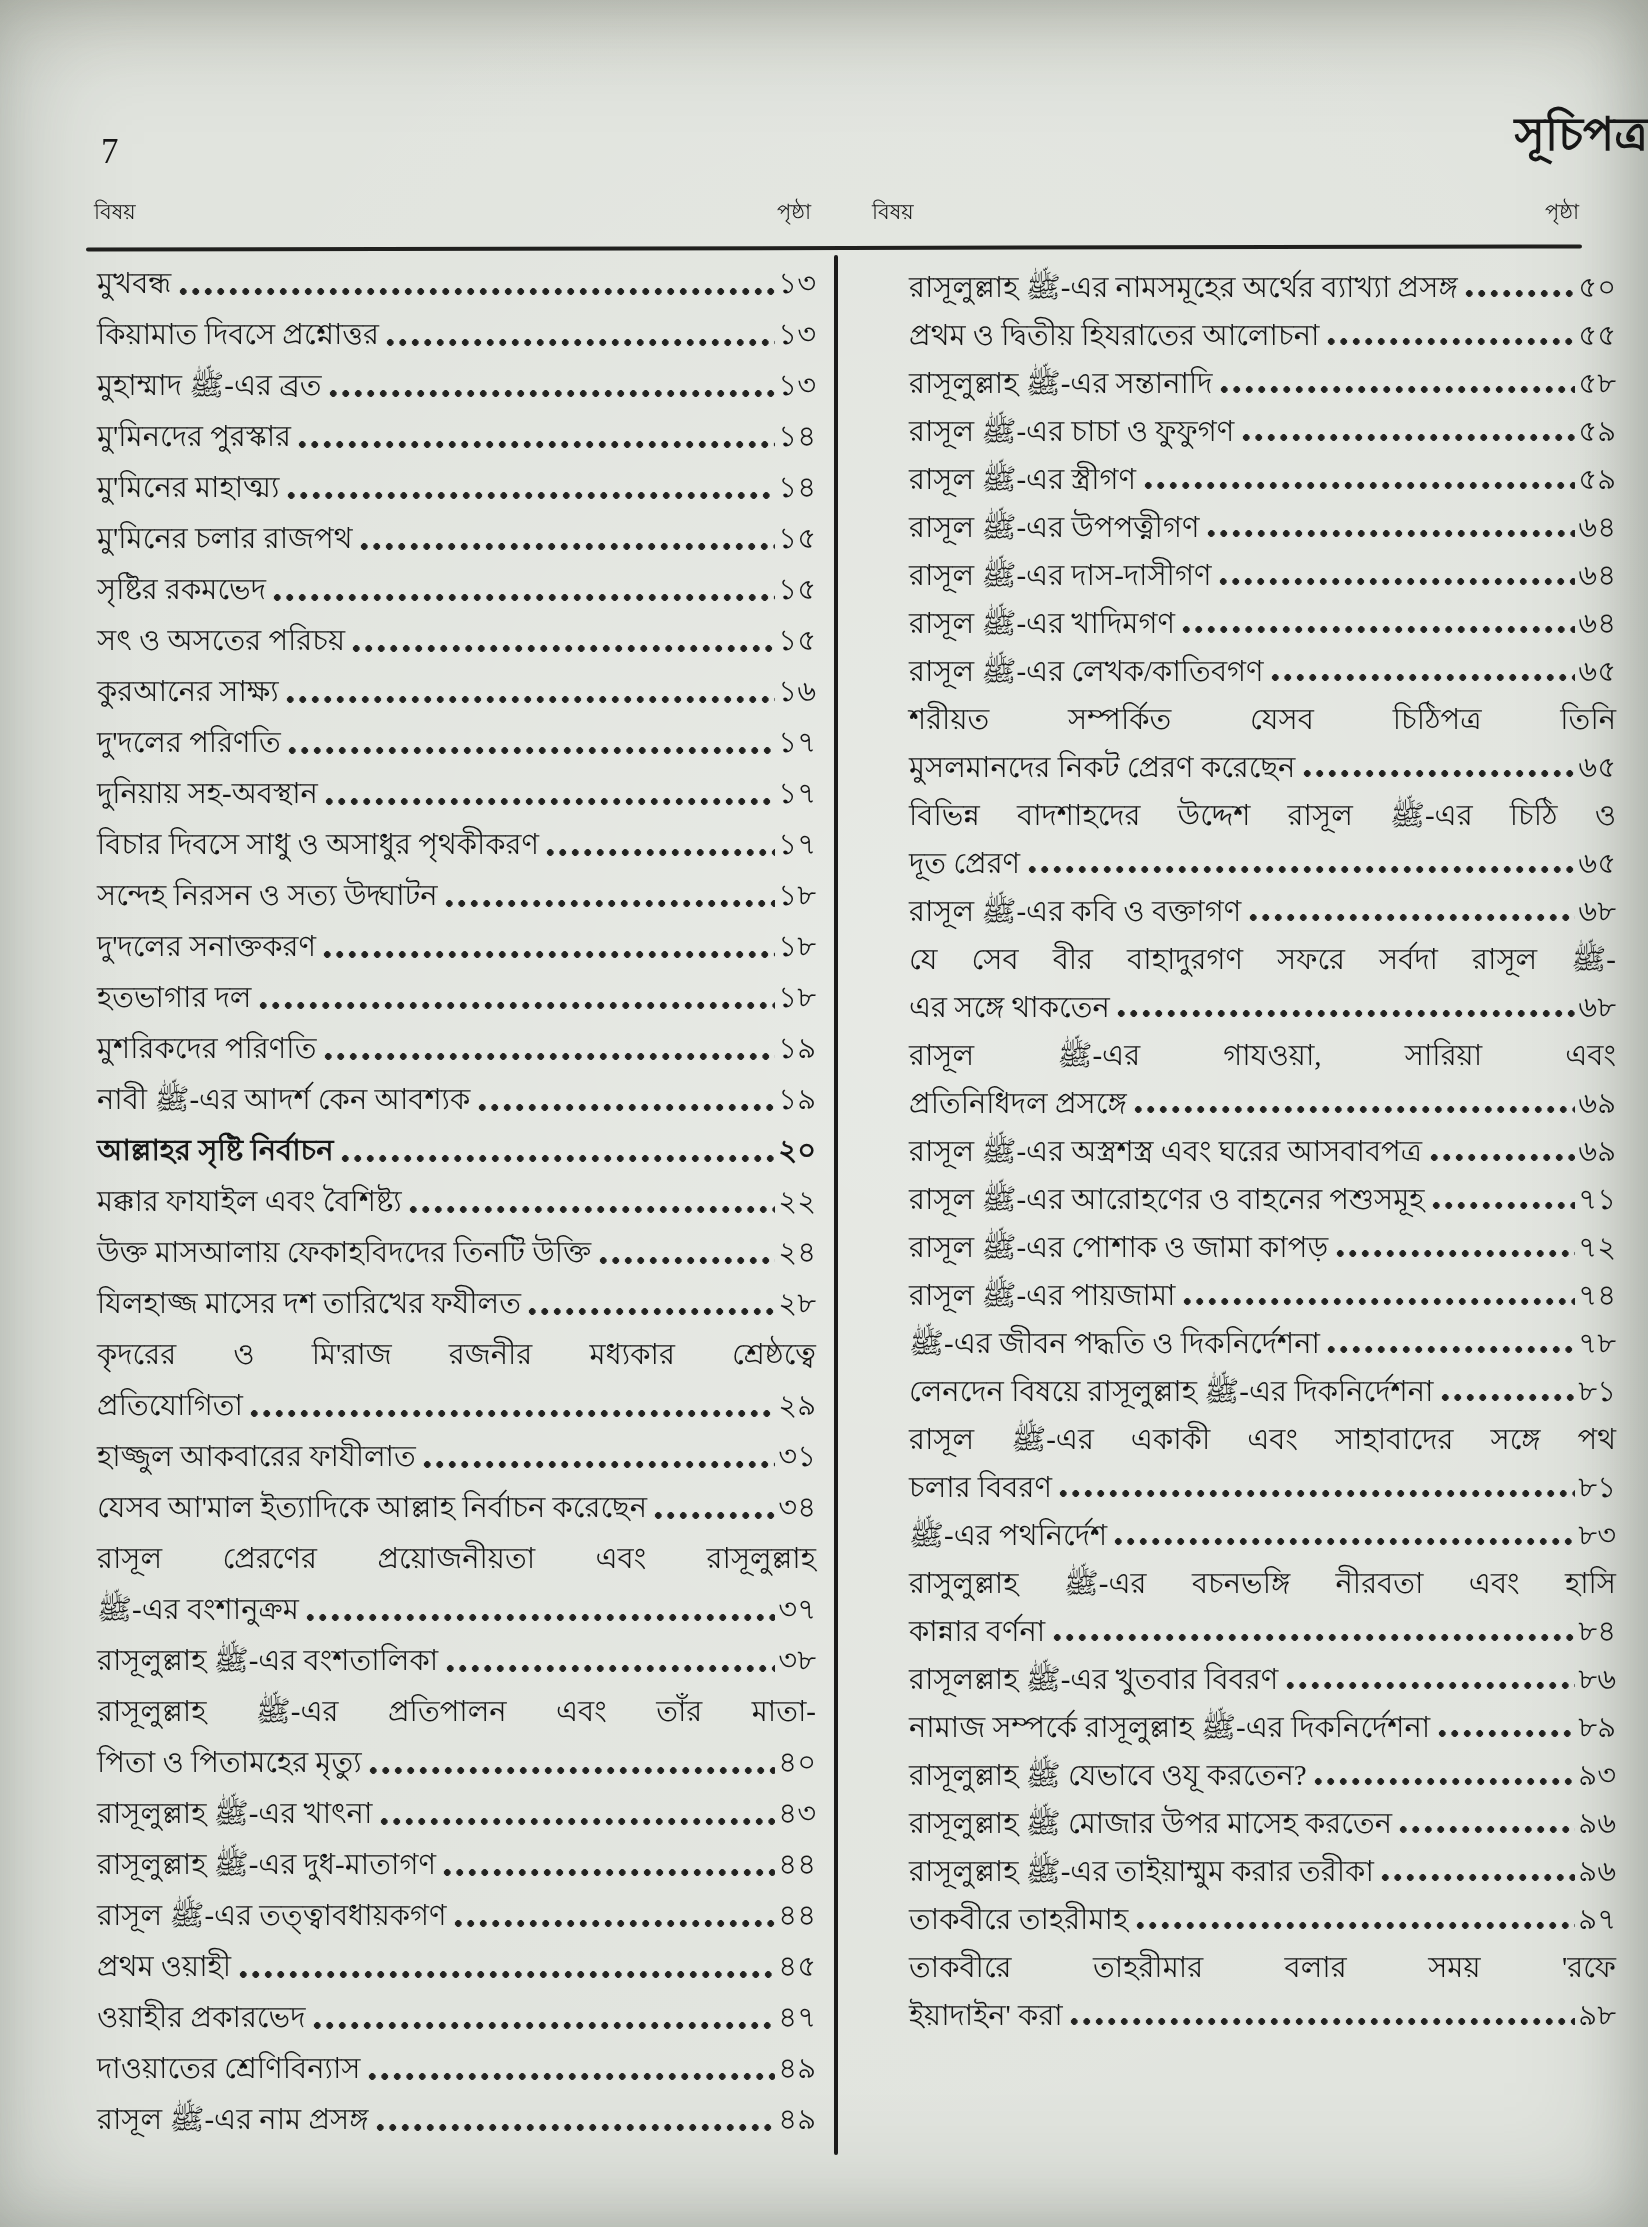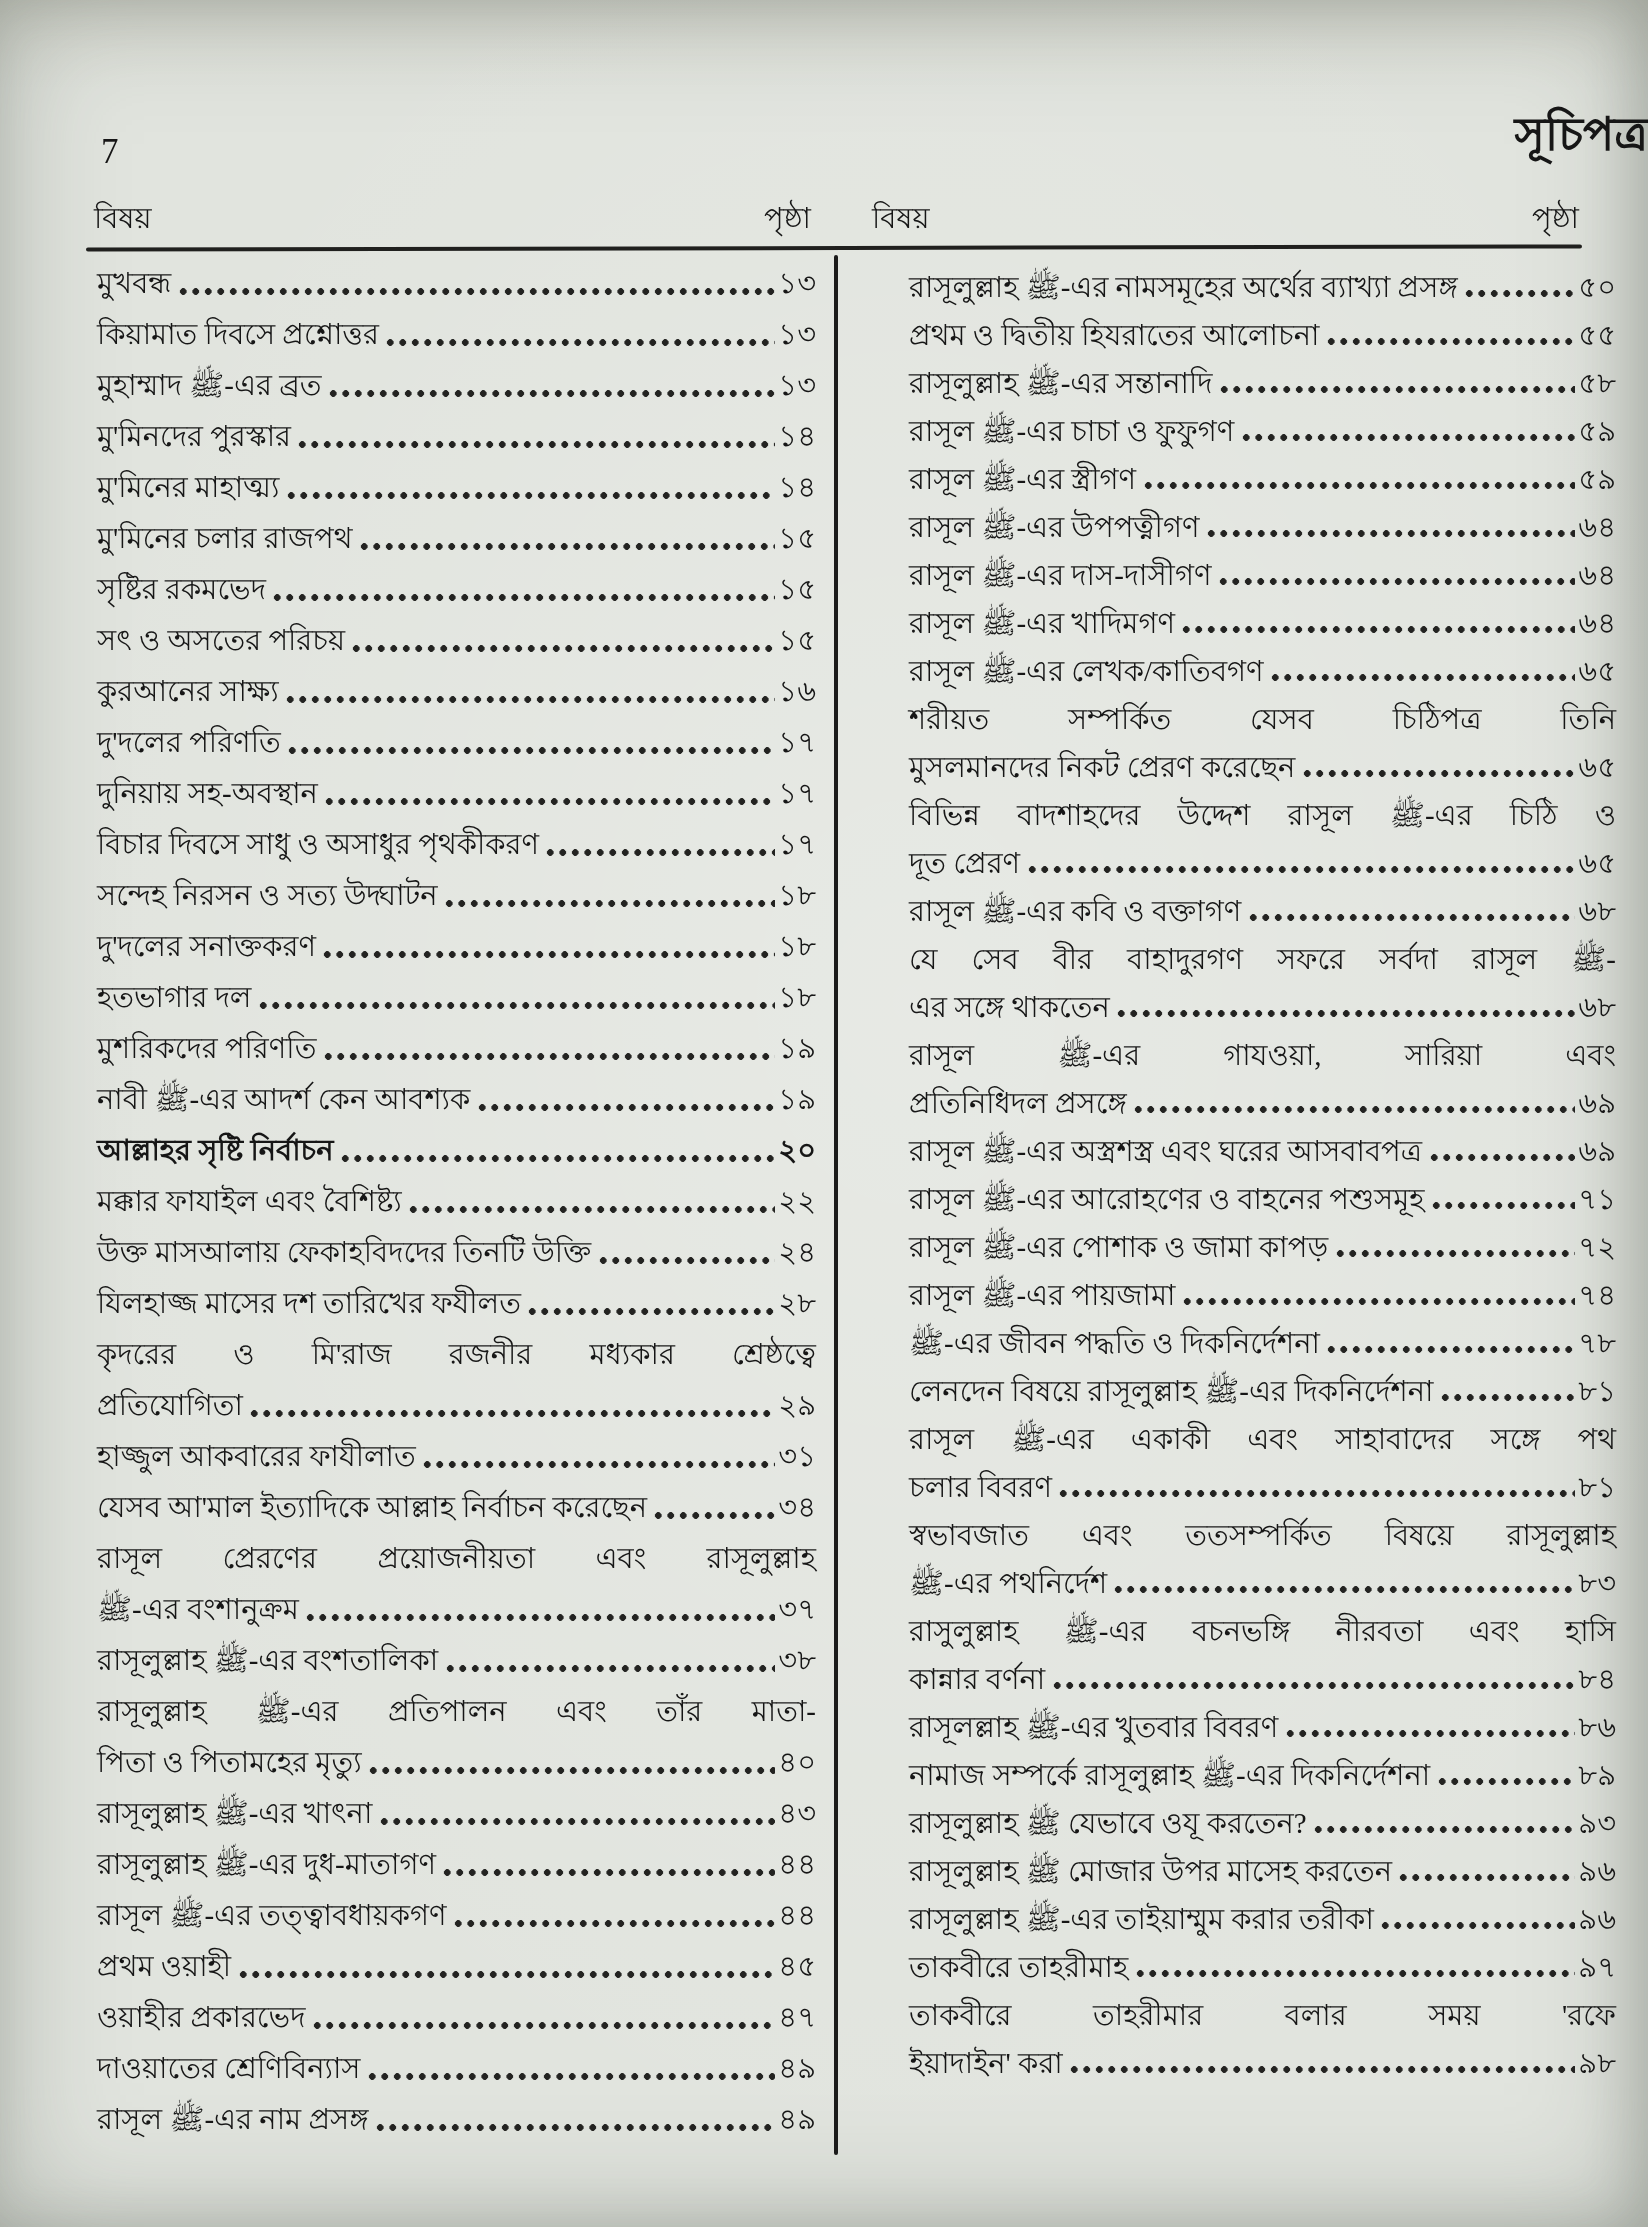--- a/index.html
+++ b/index.html
@@ -18,21 +18,21 @@
   }
   .folio{
     position:absolute;left:101px;top:134px;font-size:35px;line-height:1;
     letter-spacing:1.1px;
   }
   .title{
     position:absolute;left:0;top:112px;width:100%;text-align:right;
     font-size:46px;font-weight:700;line-height:1;
   }
   .colhead{
-    position:absolute;top:197px;font-size:29px;line-height:1.5;font-weight:400;
+    position:absolute;top:197px;font-size:21px;line-height:1.5;font-weight:400;
   }
   .colhead.h-subj-l{left:94px;}
   .colhead.h-page-l{left:637px;width:174px;text-align:right;}
   .colhead.h-subj-r{left:872px;}
   .colhead.h-page-r{left:1404px;width:175px;text-align:right;}
   .head-rule{
     position:absolute;left:86px;top:246px;width:1496px;height:3.8px;
     background:#20201e;border-radius:2.2px;transform:rotate(-0.12deg);
   }
   .col-divider{
@@ -513,21 +513,20 @@
   </div>
     <div class="entry">
     <span class="wrap">রাসূল ﷺ-এর একাকী এবং সাহাবাদের সঙ্গে পথ</span>
     <span class="line">
       <span class="t">চলার বিবরণ</span>
       <span class="leader"></span>
       <span class="pg">৮১</span>
     </span>
   </div>
     <div class="entry">
-    <span class="wrap">স্বভাবজাত এবং ততসম্পর্কিত বিষয়ে রাসূলুল্লাহ</span>
     <span class="line">
       <span class="t">ﷺ-এর পথনির্দেশ</span>
       <span class="leader"></span>
       <span class="pg">৮৩</span>
     </span>
   </div>
     <div class="entry">
     <span class="wrap">রাসুলুল্লাহ ﷺ-এর বচনভঙ্গি নীরবতা এবং হাসি</span>
     <span class="line">
       <span class="t">কান্নার বর্ণনা</span>

